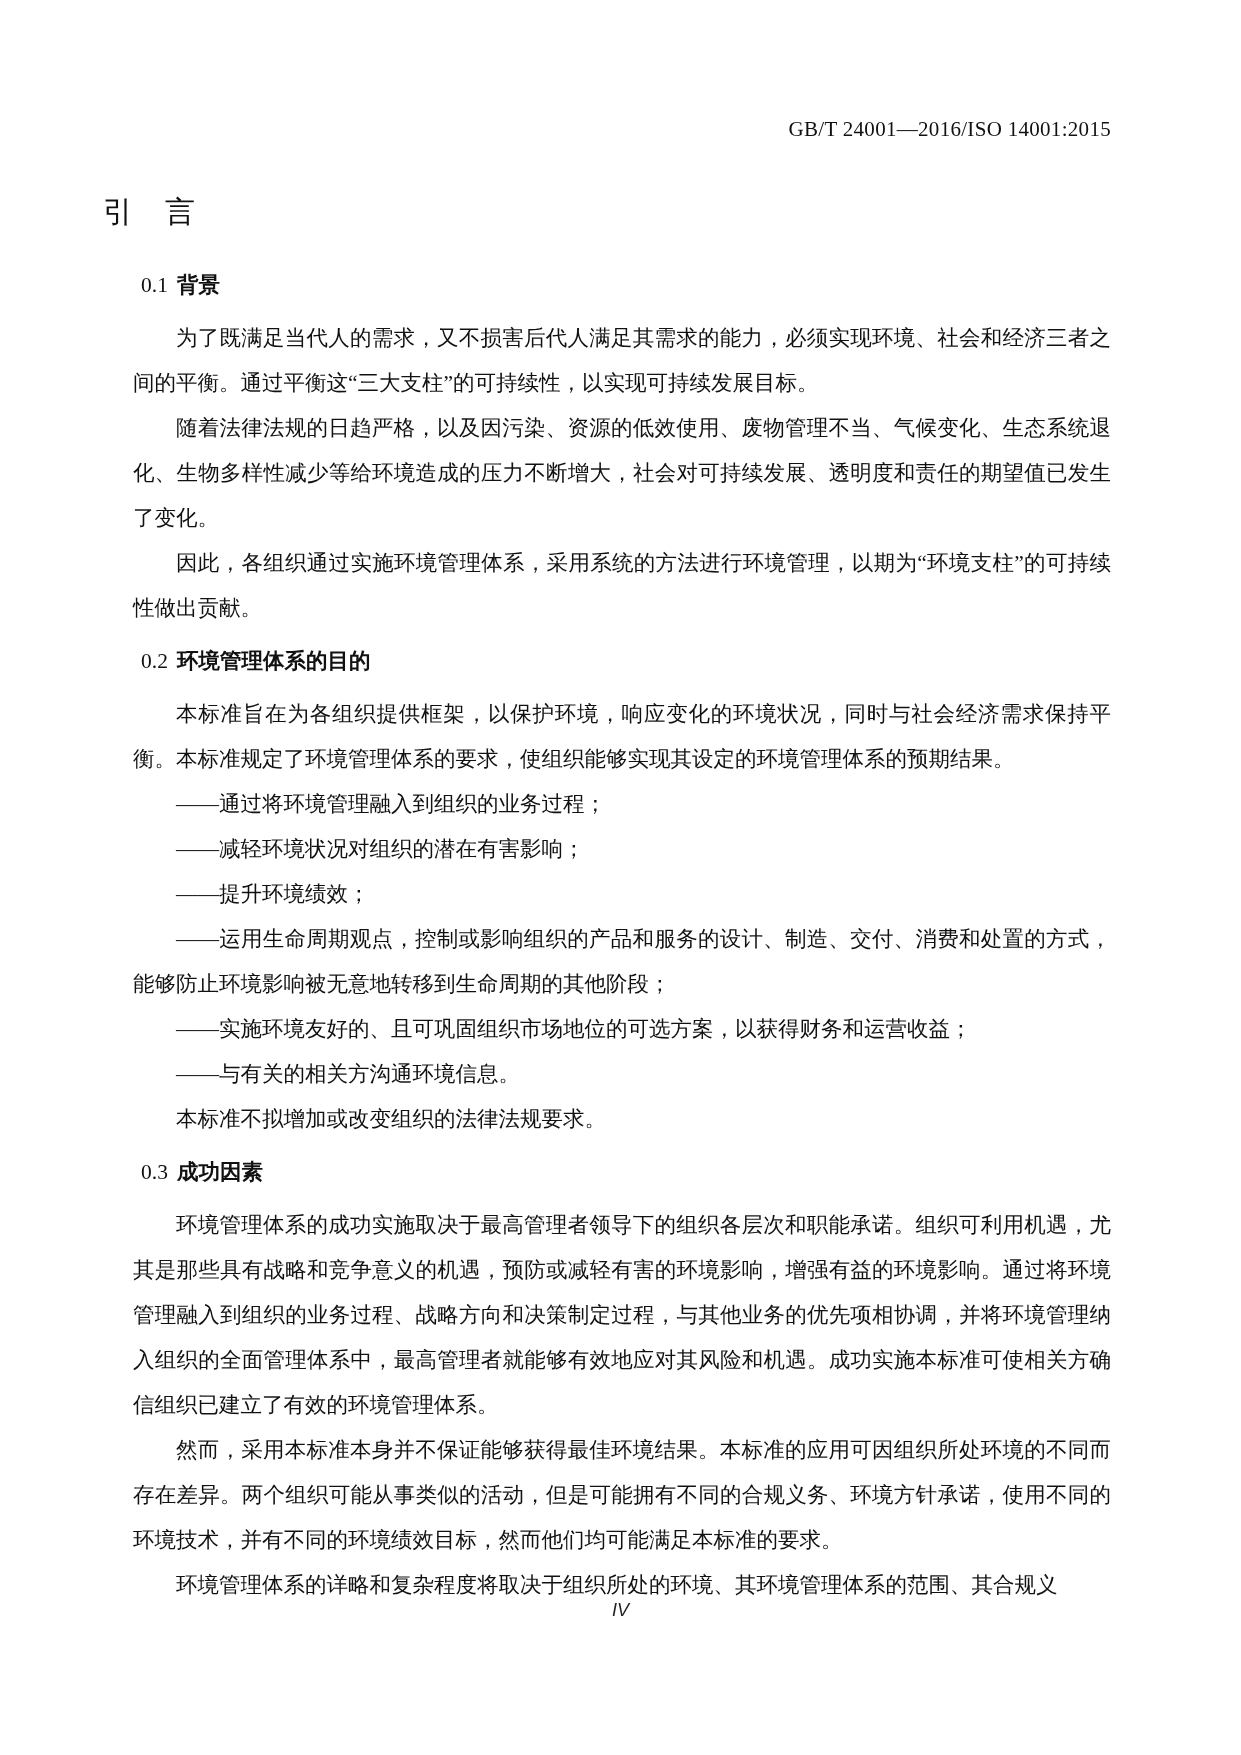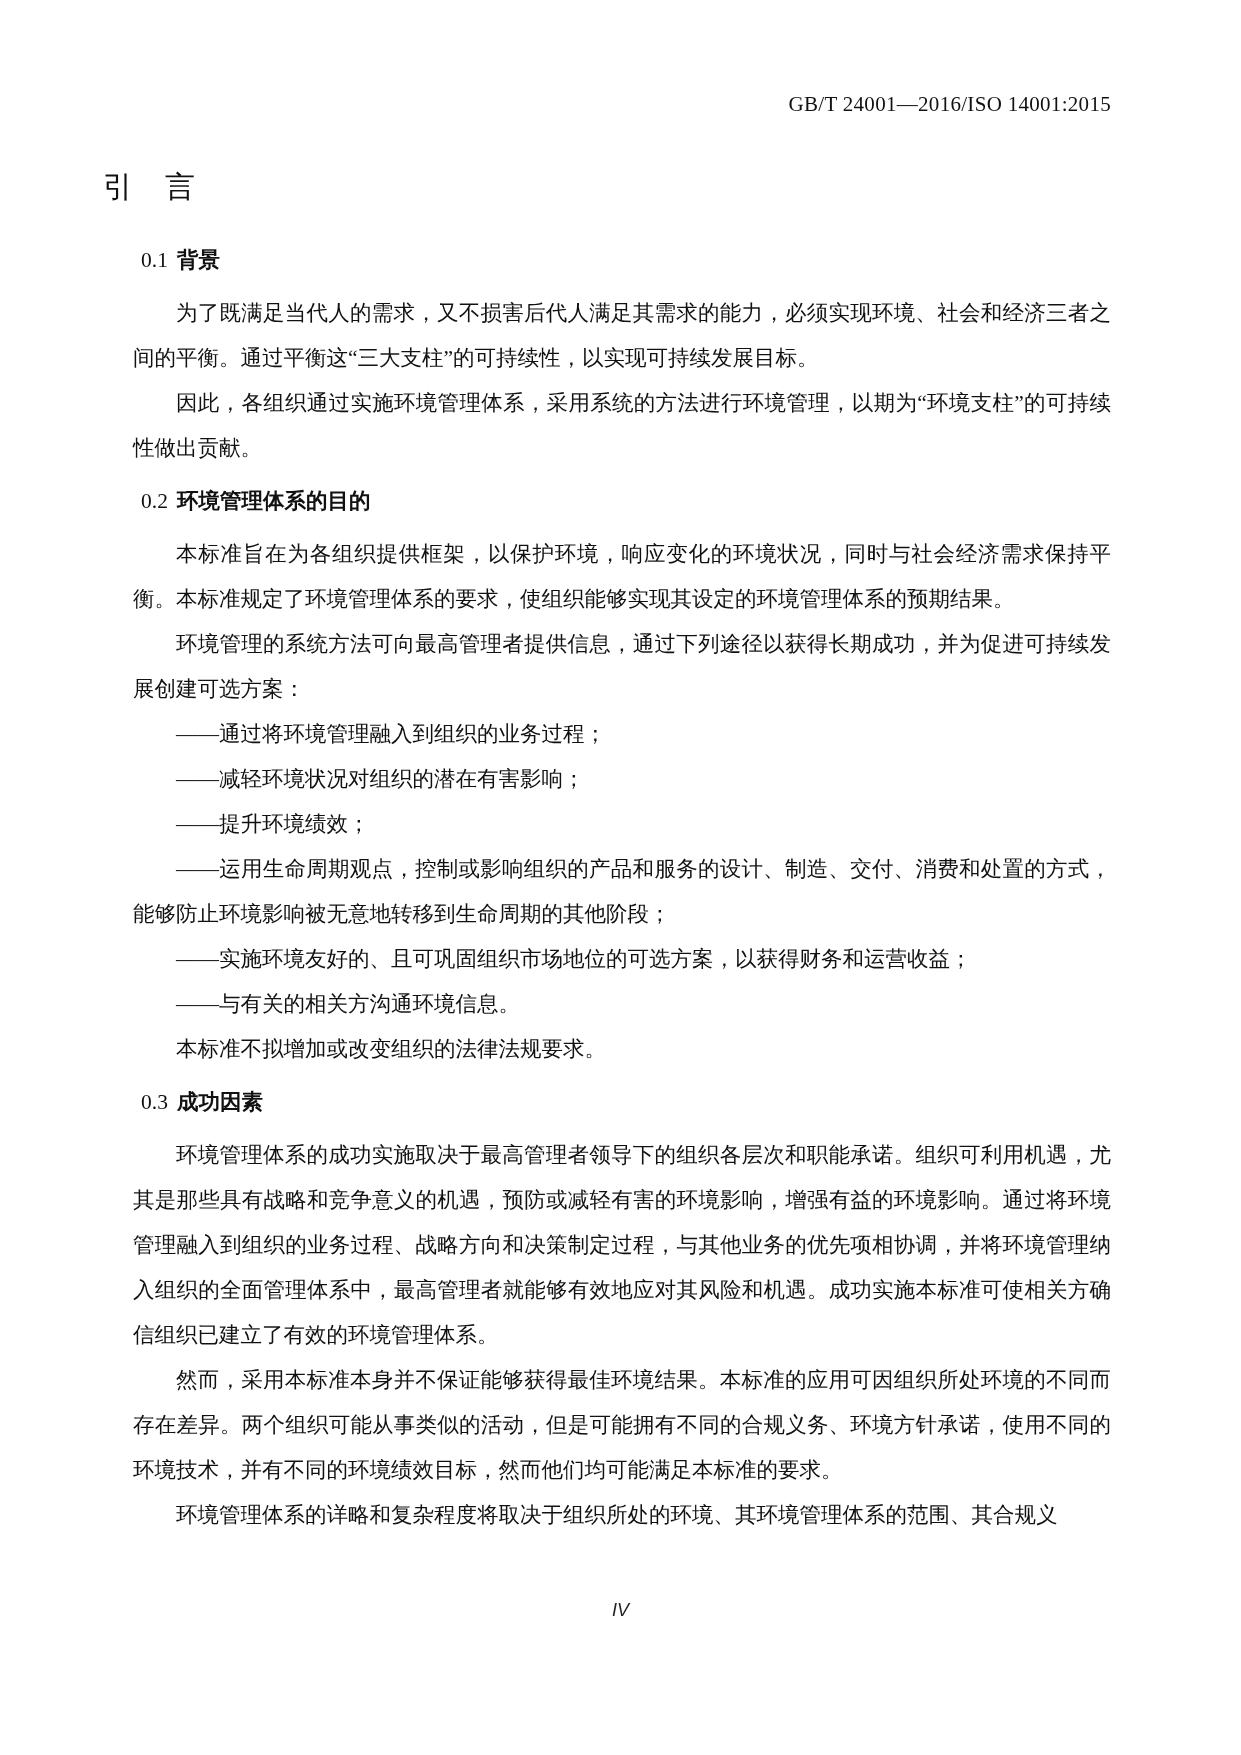--- a/index.html
+++ b/index.html
@@ -16,21 +16,21 @@
     font-family: "Liberation Serif", serif;
     overflow: hidden;
   }
   .content {
     position: absolute;
     left: 133px;
     top: 0;
     width: 978px;
   }
   .doc-header {
-    padding-top: 90px;
+    padding-top: 115px;
     text-align: right;
     font-size: 21px;
     line-height: 28px;
     letter-spacing: 0.3px;
   }
   h1.doc-title {
     margin: 48px 0 30px 0;
     font-family: "Liberation Sans", sans-serif;
     font-weight: 400;
     font-size: 30px;
@@ -78,27 +78,27 @@
 <div class="page">
   <div class="content">
 
     <div class="doc-header">GB/T 24001—2016/ISO 14001:2015</div>
 
     <h1 class="doc-title">引　言</h1>
 
     <div class="section">
       <h2 class="section-heading"><span class="hnum">0.1</span><span class="htitle">背景</span></h2>
       <p class="para">为了既满足当代人的需求，又不损害后代人满足其需求的能力，必须实现环境、社会和经济三者之间的平衡。通过平衡这“三大支柱”的可持续性，以实现可持续发展目标。</p>
+      <p class="para">随着法律法规的日趋严格，以及因污染、资源的低效使用、废物管理不当、气候变化、生态系统退化、生物多样性减少等给环境造成的压力不断增大，社会对可持续发展、透明度和责任的期望值已发生了变化。</p>
       <p class="para">因此，各组织通过实施环境管理体系，采用系统的方法进行环境管理，以期为“环境支柱”的可持续性做出贡献。</p>
     </div>
 
     <div class="section">
       <h2 class="section-heading"><span class="hnum">0.2</span><span class="htitle">环境管理体系的目的</span></h2>
       <p class="para">本标准旨在为各组织提供框架，以保护环境，响应变化的环境状况，同时与社会经济需求保持平衡。本标准规定了环境管理体系的要求，使组织能够实现其设定的环境管理体系的预期结果。</p>
-      <p class="para">环境管理的系统方法可向最高管理者提供信息，通过下列途径以获得长期成功，并为促进可持续发展创建可选方案：</p>
       <p class="para">——通过将环境管理融入到组织的业务过程；</p>
       <p class="para">——减轻环境状况对组织的潜在有害影响；</p>
       <p class="para">——提升环境绩效；</p>
       <p class="para">——运用生命周期观点，控制或影响组织的产品和服务的设计、制造、交付、消费和处置的方式，能够防止环境影响被无意地转移到生命周期的其他阶段；</p>
       <p class="para">——实施环境友好的、且可巩固组织市场地位的可选方案，以获得财务和运营收益；</p>
       <p class="para">——与有关的相关方沟通环境信息。</p>
       <p class="para">本标准不拟增加或改变组织的法律法规要求。</p>
     </div>
 
     <div class="section">

